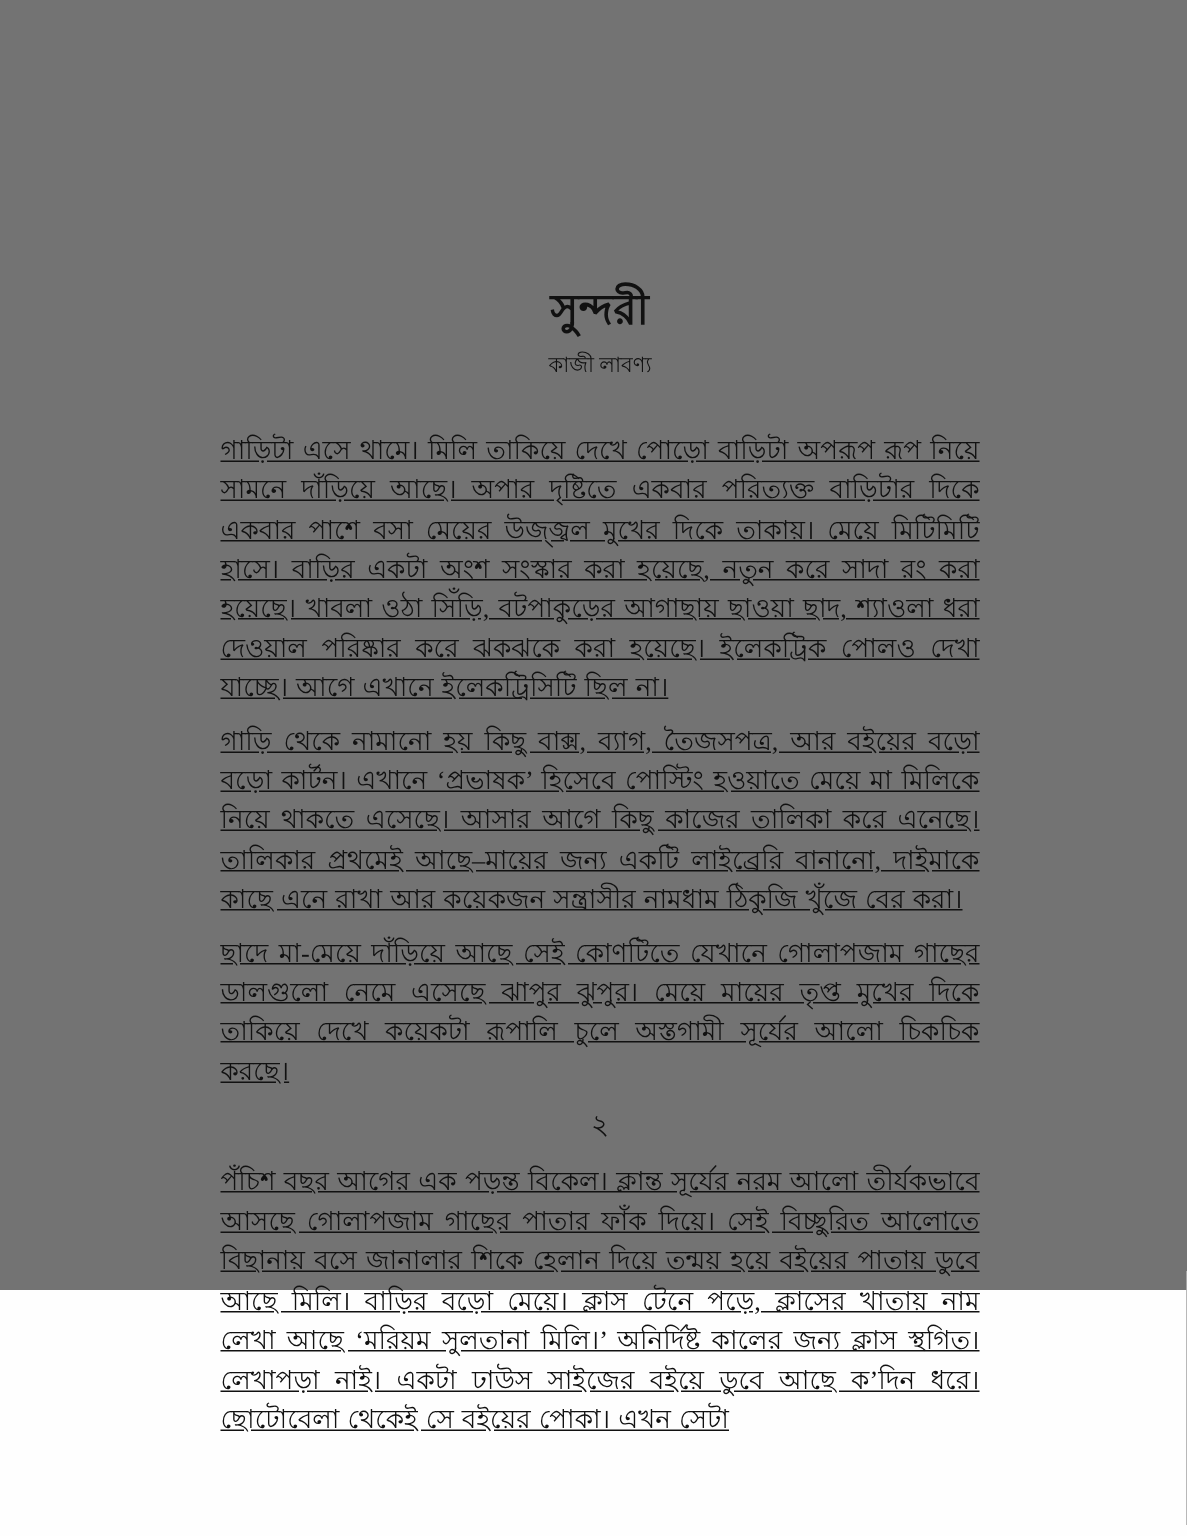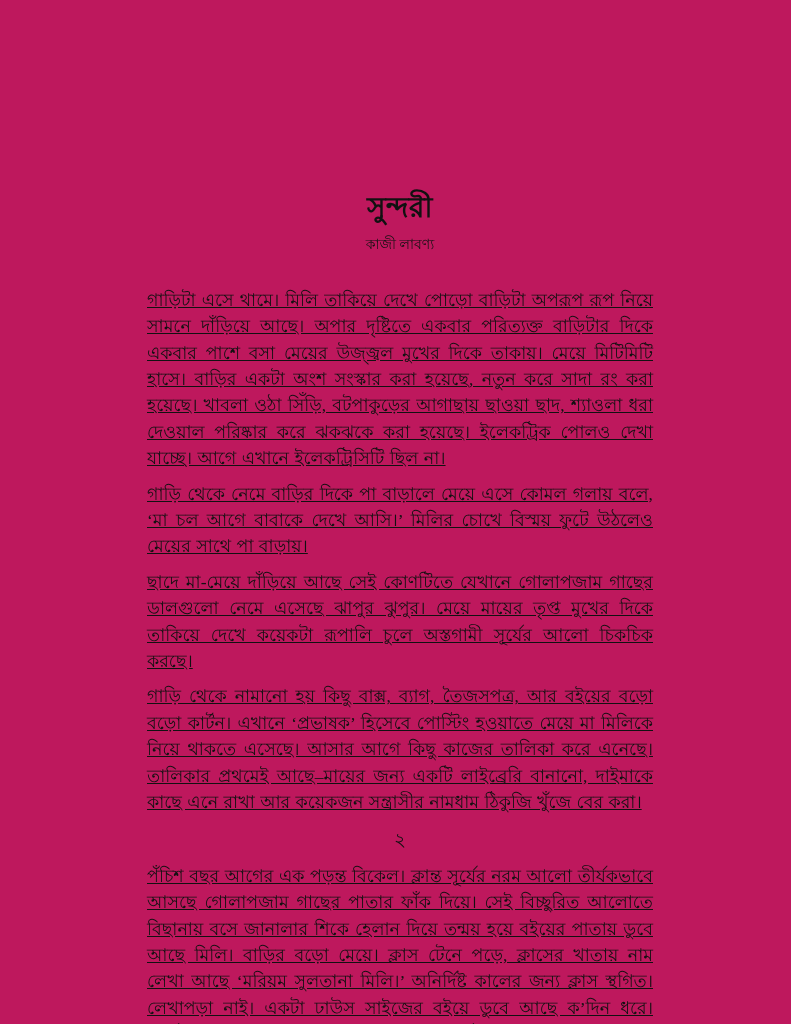--- a/index.html
+++ b/index.html
@@ -10,22 +10,22 @@
     width: 791px;
     height: 1024px;
     background: #fefefe;
     color: #111111;
     font-family: "Liberation Serif", "DejaVu Serif", serif;
     overflow: hidden;
   }
   .page {
     position: relative;
     width: 791px;
-    height: 1024px;
-    background: #be185d;
+    height: 860px;
+    background: #737373;
     box-sizing: border-box;
   }
   .text-block {
     position: absolute;
     left: 147px;
     top: 190px;
     width: 506px;
   }
   .story-title {
     font-size: 28px;
@@ -66,23 +66,22 @@
 <div class="page">
   <div class="text-block">
 
     <header>
       <h1 class="story-title">সুন্দরী</h1>
       <div class="author-name">কাজী লাবণ্য</div>
     </header>
 
     <main class="story-body">
       <p>গাড়িটা এসে থামে। মিলি তাকিয়ে দেখে পোড়ো বাড়িটা অপরূপ রূপ নিয়ে সামনে দাঁড়িয়ে আছে। অপার দৃষ্টিতে একবার পরিত্যক্ত বাড়িটার দিকে একবার পাশে বসা মেয়ের উজ্জ্বল মুখের দিকে তাকায়। মেয়ে মিটিমিটি হাসে। বাড়ির একটা অংশ সংস্কার করা হয়েছে, নতুন করে সাদা রং করা হয়েছে। খাবলা ওঠা সিঁড়ি, বটপাকুড়ের আগাছায় ছাওয়া ছাদ, শ্যাওলা ধরা দেওয়াল পরিষ্কার করে ঝকঝকে করা হয়েছে। ইলেকট্রিক পোলও দেখা যাচ্ছে। আগে এখানে ইলেকট্রিসিটি ছিল না।</p>
-      <p>গাড়ি থেকে নেমে বাড়ির দিকে পা বাড়ালে মেয়ে এসে কোমল গলায় বলে, ‘মা চল আগে বাবাকে দেখে আসি।’ মিলির চোখে বিস্ময় ফুটে উঠলেও মেয়ের সাথে পা বাড়ায়।</p>
+      <p>গাড়ি থেকে নামানো হয় কিছু বাক্স, ব্যাগ, তৈজসপত্র, আর বইয়ের বড়ো বড়ো কার্টন। এখানে ‘প্রভাষক’ হিসেবে পোস্টিং হওয়াতে মেয়ে মা মিলিকে নিয়ে থাকতে এসেছে। আসার আগে কিছু কাজের তালিকা করে এনেছে। তালিকার প্রথমেই আছে–মায়ের জন্য একটি লাইব্রেরি বানানো, দাইমাকে কাছে এনে রাখা আর কয়েকজন সন্ত্রাসীর নামধাম ঠিকুজি খুঁজে বের করা।</p>
       <p>ছাদে মা-মেয়ে দাঁড়িয়ে আছে সেই কোণটিতে যেখানে গোলাপজাম গাছের ডালগুলো নেমে এসেছে ঝাপুর ঝুপুর। মেয়ে মায়ের তৃপ্ত মুখের দিকে তাকিয়ে দেখে কয়েকটা রূপালি চুলে অস্তগামী সূর্যের আলো চিকচিক করছে।</p>
-      <p>গাড়ি থেকে নামানো হয় কিছু বাক্স, ব্যাগ, তৈজসপত্র, আর বইয়ের বড়ো বড়ো কার্টন। এখানে ‘প্রভাষক’ হিসেবে পোস্টিং হওয়াতে মেয়ে মা মিলিকে নিয়ে থাকতে এসেছে। আসার আগে কিছু কাজের তালিকা করে এনেছে। তালিকার প্রথমেই আছে–মায়ের জন্য একটি লাইব্রেরি বানানো, দাইমাকে কাছে এনে রাখা আর কয়েকজন সন্ত্রাসীর নামধাম ঠিকুজি খুঁজে বের করা।</p>
 
       <div class="section-number">২</div>
 
       <p>পঁচিশ বছর আগের এক পড়ন্ত বিকেল। ক্লান্ত সূর্যের নরম আলো তীর্যকভাবে আসছে গোলাপজাম গাছের পাতার ফাঁক দিয়ে। সেই বিচ্ছুরিত আলোতে বিছানায় বসে জানালার শিকে হেলান দিয়ে তন্ময় হয়ে বইয়ের পাতায় ডুবে আছে মিলি। বাড়ির বড়ো মেয়ে। ক্লাস টেনে পড়ে, ক্লাসের খাতায় নাম লেখা আছে ‘মরিয়ম সুলতানা মিলি।’ অনির্দিষ্ট কালের জন্য ক্লাস স্থগিত। লেখাপড়া নাই। একটা ঢাউস সাইজের বইয়ে ডুবে আছে ক’দিন ধরে। ছোটোবেলা থেকেই সে বইয়ের পোকা। এখন সেটা</p>
     </main>
 
   </div>
 </div>
 
 </body></html>

